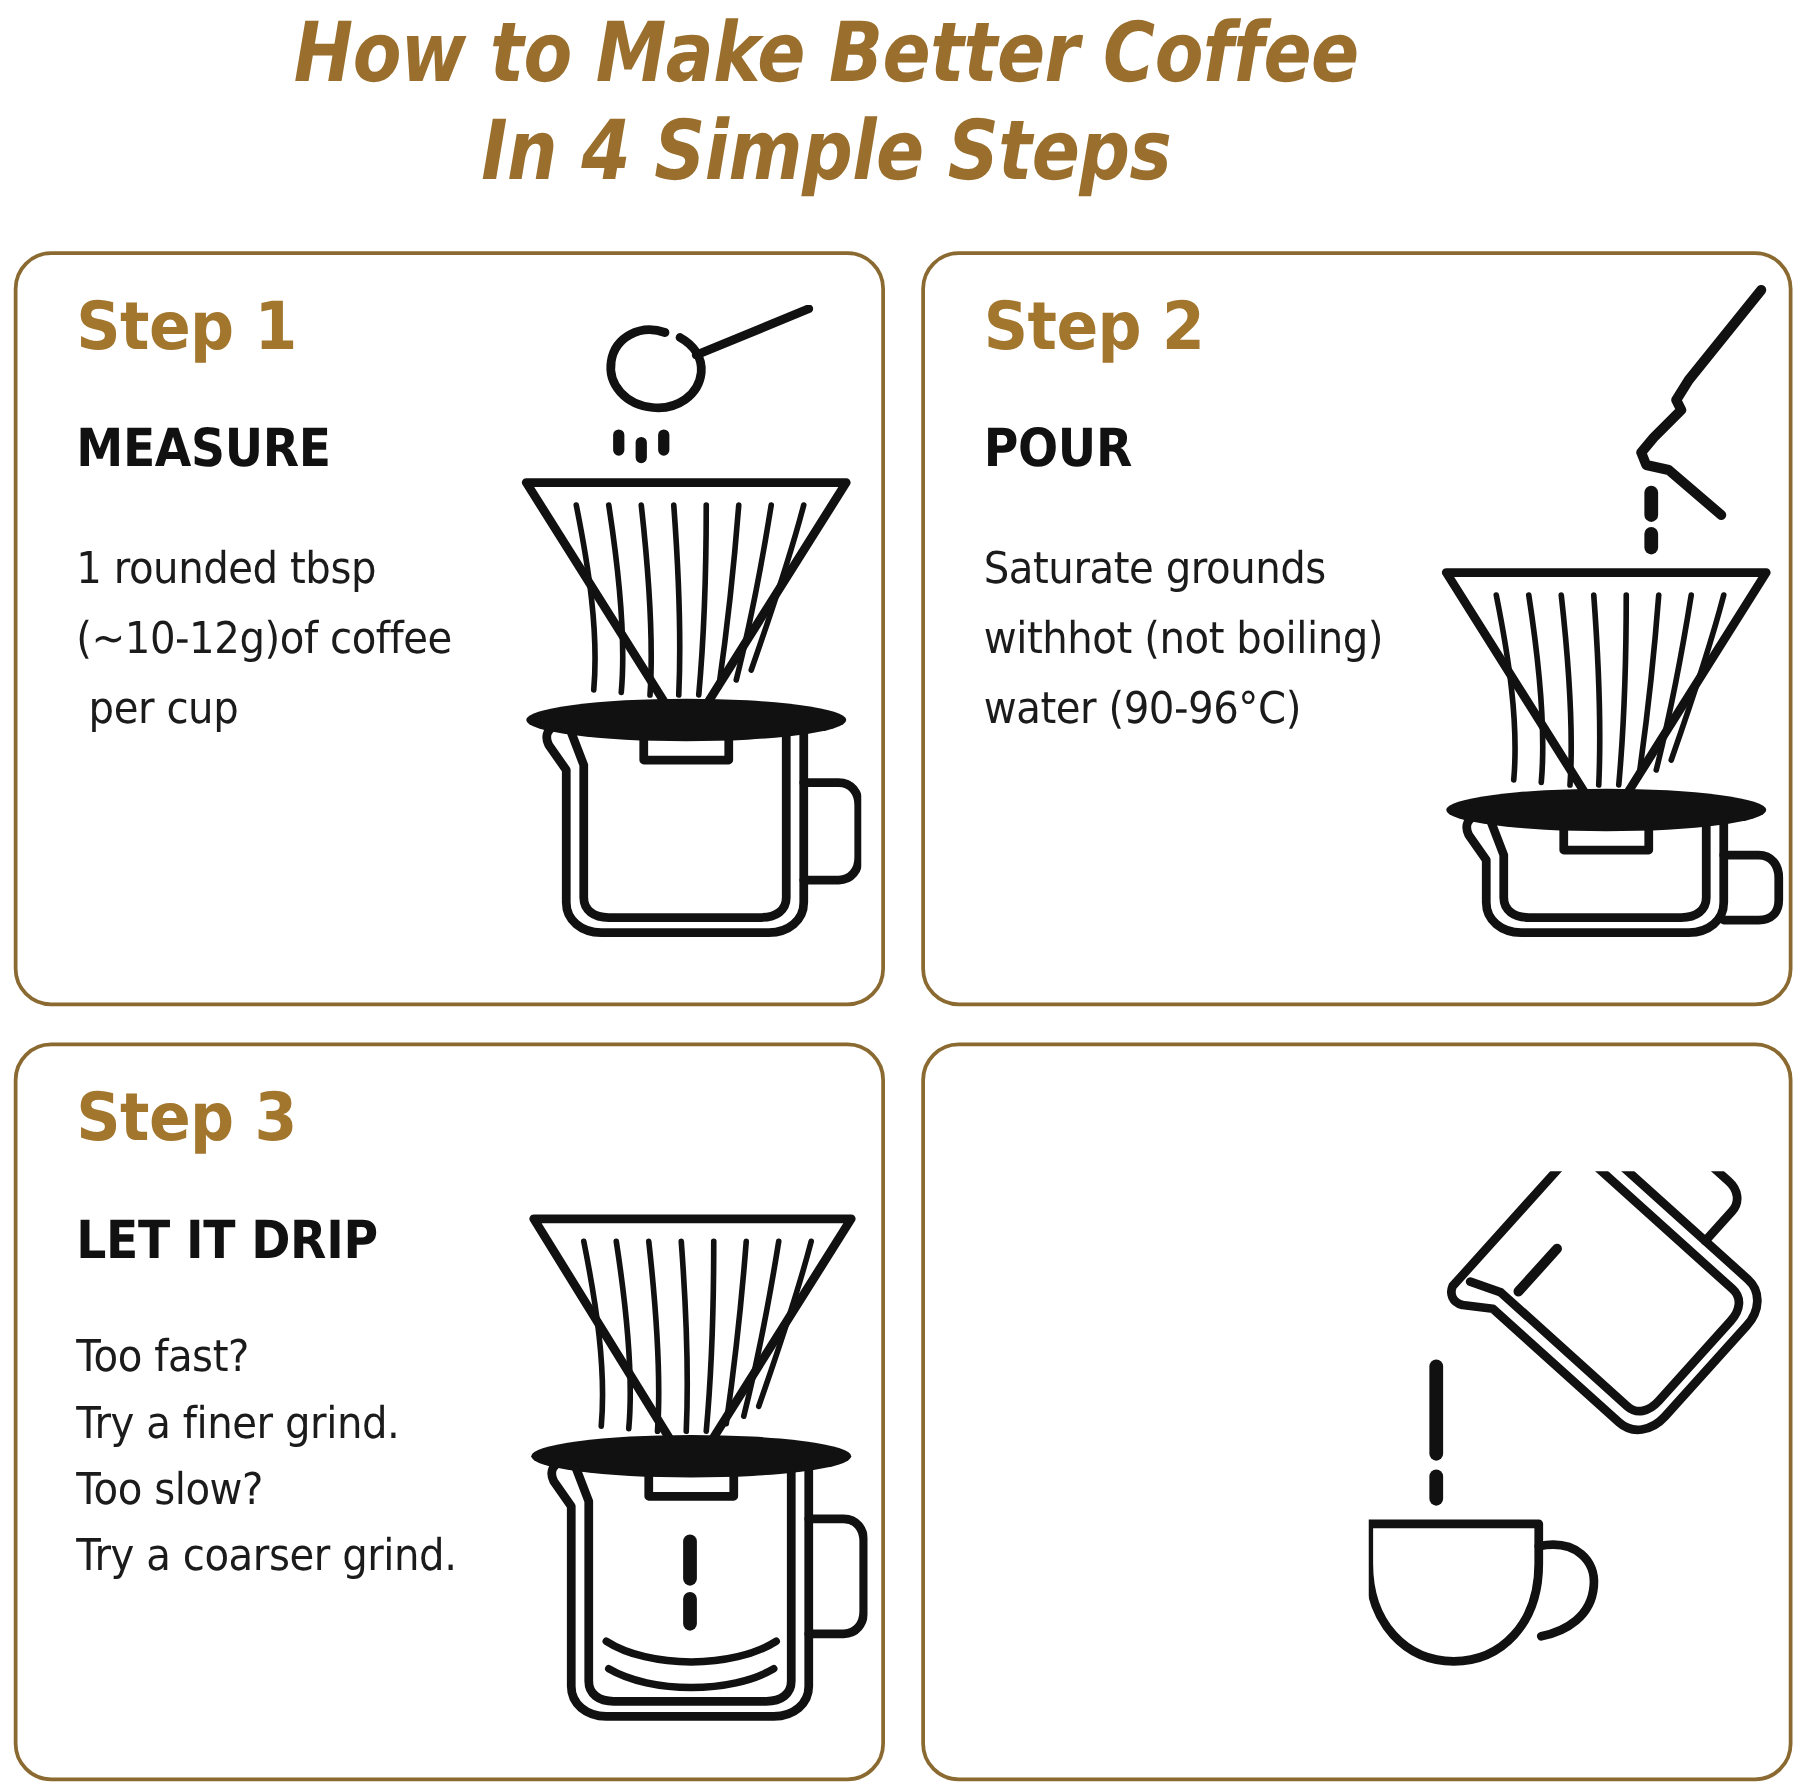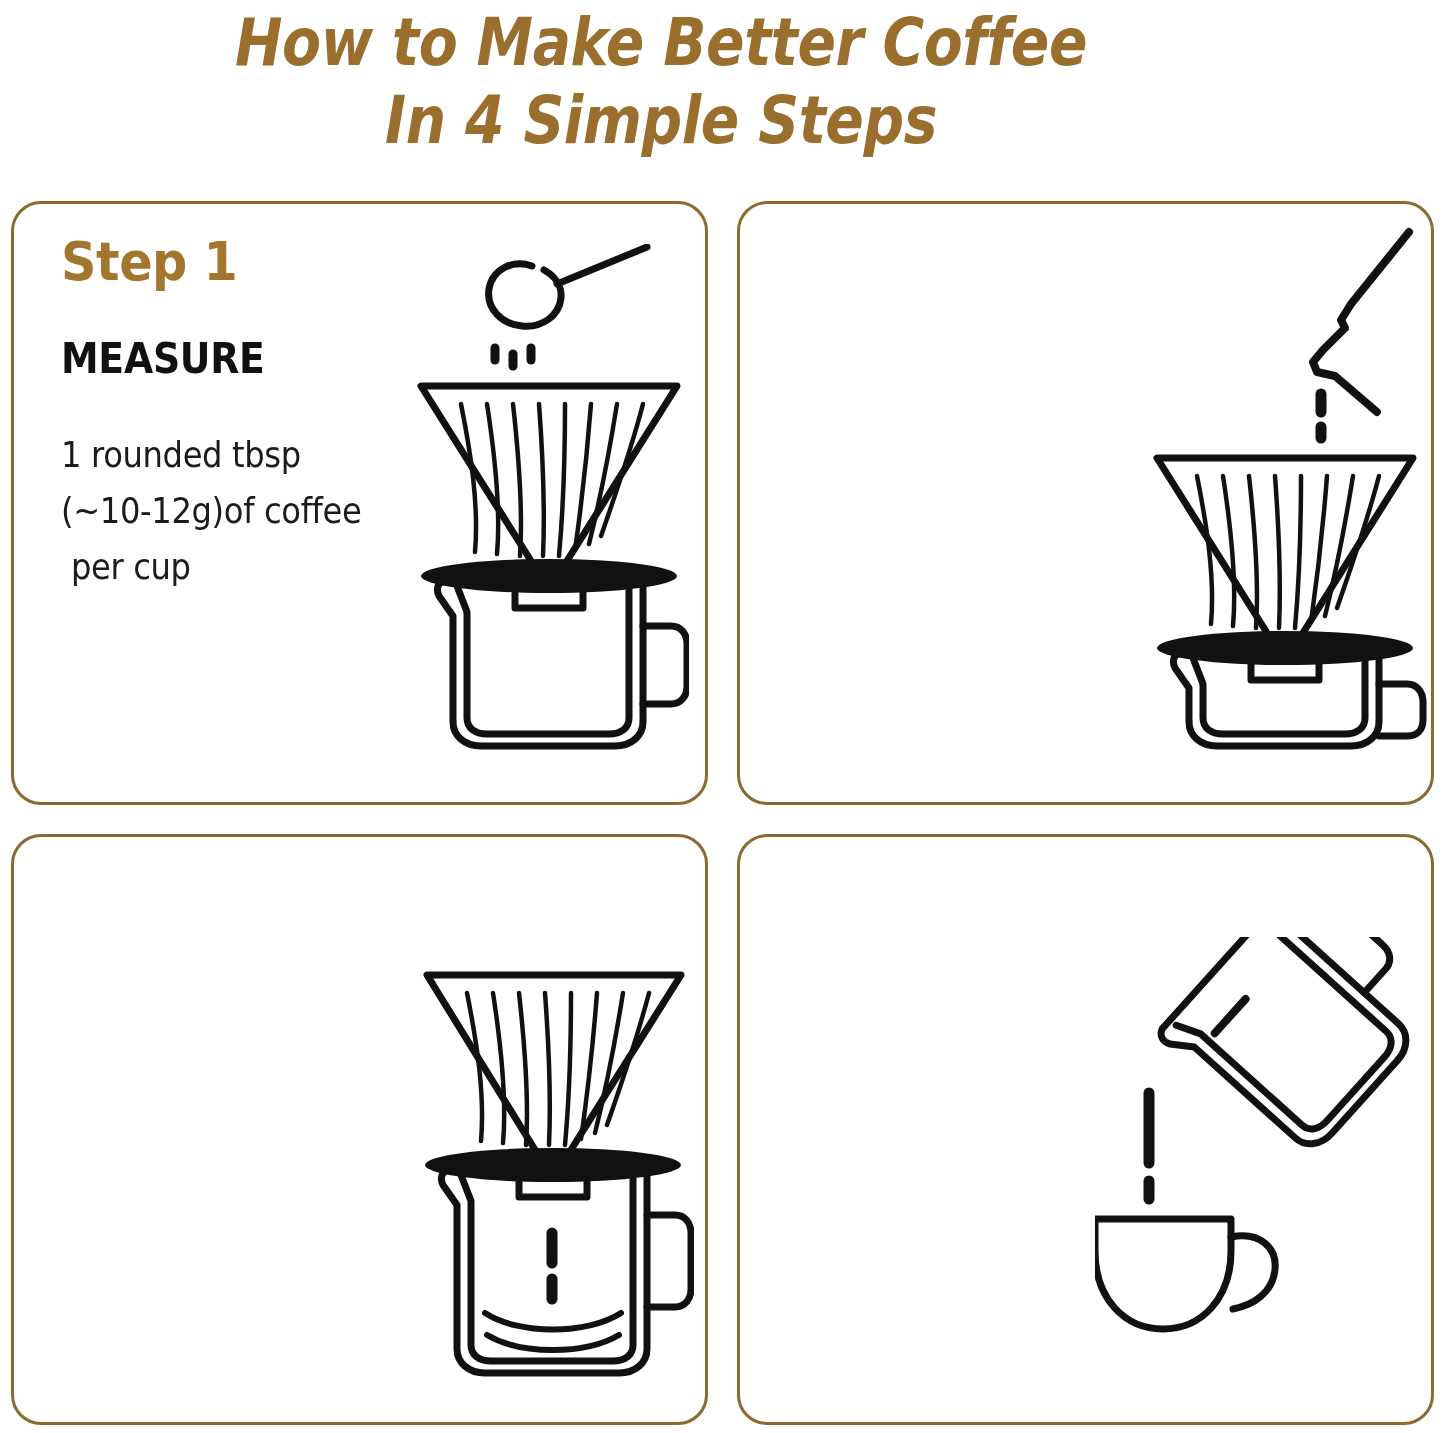--- a/index.html
+++ b/index.html
@@ -171,20 +171,27 @@
           <path d="M48 342 L58 368 L58 474 C58 484 66 490 78 490 L200 490
                    C212 490 220 484 220 474 L220 342"></path>
 
           <path d="M234 382 L262 382 C272 382 278 390 278 400 L278 442
                    C278 452 272 460 262 460 L234 460"></path>
         </svg>
       </div>
     </div>
 
     <div class="card">
+      <div class="card-text">
+        <div class="step-label">Step 2</div>
+        <div class="action-label">POUR</div>
+        <div class="body-text">Saturate grounds
+withhot (not boiling)
+water (90-96°C)</div>
+      </div>
 
       <div class="art" style="left:405px; top:18px;">
         <svg width="285" height="540" viewBox="0 0 285 540" fill="none" stroke="#111111" stroke-width="7" stroke-linecap="round" stroke-linejoin="round">
 
           <path d="M264 10 L206 82 L196 98 L200 106 L178 128 L168 140 L172 150 L190 154 L232 190" stroke-width="8"></path>
 
           <g stroke-width="11" stroke-linecap="round">
             <path d="M176 172 L176 190"></path>
             <path d="M176 205 L176 216"></path>
           </g>
@@ -211,20 +218,28 @@
           <path d="M48 436 L58 462 L58 496 C58 506 66 512 78 512 L200 512
                    C212 512 220 506 220 496 L220 436"></path>
 
           <path d="M234 462 L262 462 C272 462 278 470 278 480 L278 498
                    C278 508 272 514 262 514 L234 514"></path>
         </svg>
       </div>
     </div>
 
     <div class="card">
+      <div class="card-text">
+        <div class="step-label">Step 3</div>
+        <div class="action-label">LET IT DRIP</div>
+        <div class="body-text tight">Too fast?
+Try a finer grind.
+Too slow?
+Try a coarser grind.</div>
+      </div>
 
       <div class="art" style="left:395px; top:130px;">
         <svg width="285" height="440" viewBox="0 0 285 440" fill="none" stroke="#111111" stroke-width="7" stroke-linecap="round" stroke-linejoin="round">
 
           <path d="M18 8 L272 8 L160 186 L128 186 Z" stroke-width="7"></path>
           <g stroke-width="4.5" fill="none">
             <path d="M58 26 C68 76 76 128 72 174"></path>
             <path d="M84 26 C92 78 98 132 94 176"></path>
             <path d="M110 26 C116 80 120 134 117 178"></path>
             <path d="M136 26 C140 80 142 134 140 178"></path>

